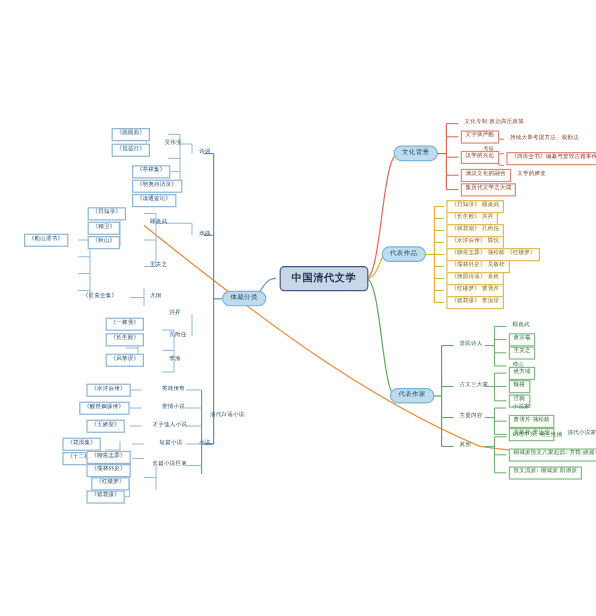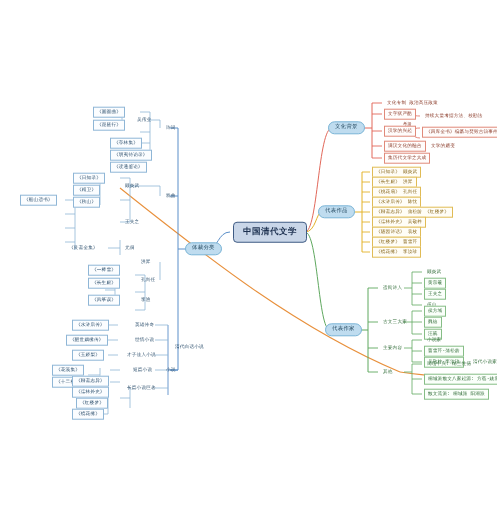--- a/index.html
+++ b/index.html
@@ -3,21 +3,21 @@
 <meta charset="utf-8">
 <style>
   html,body{margin:0;padding:0;}
   body{
     width:497px;height:513px;
     background:#ffffff;
     font-family:"DejaVu Sans","Liberation Sans",sans-serif;
     overflow:hidden;
     position:relative;
   }
-  #canvas{position:absolute;left:0;top:0;width:497px;height:513px;font-family:Liberation Mono, monospace;}
+  #canvas{position:absolute;left:0;top:0;width:497px;height:513px;}
   svg.links{position:absolute;left:0;top:0;width:497px;height:513px;pointer-events:none;}
   .node{
     position:absolute;
     box-sizing:border-box;
     white-space:nowrap;
     line-height:1;
     transform:translateY(-50%);
   }
   
   .root{

